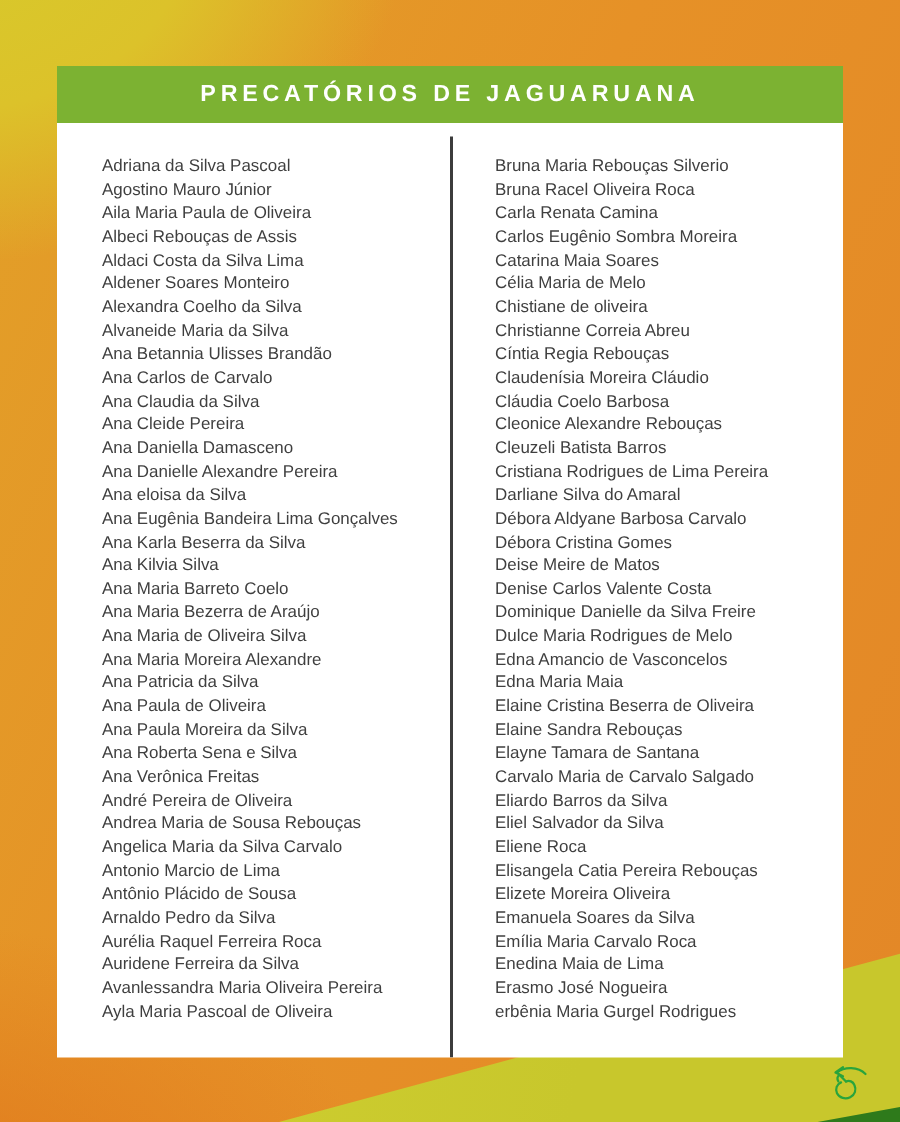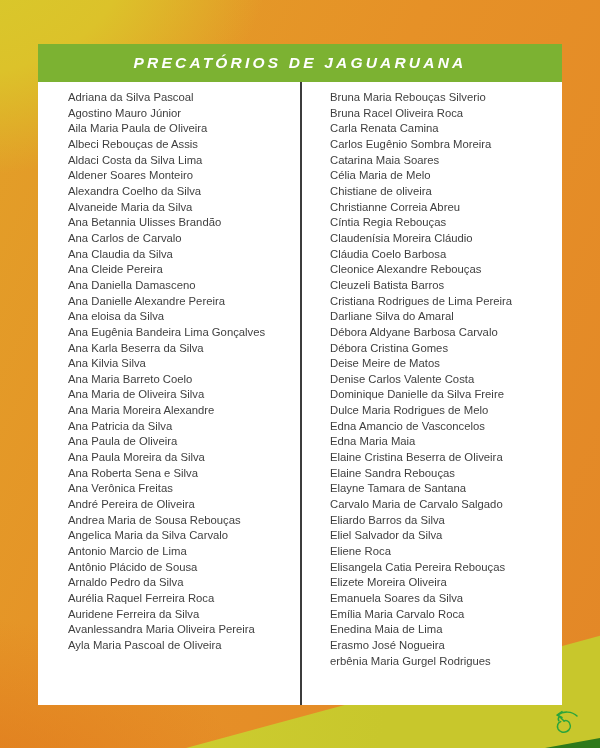--- a/index.html
+++ b/index.html
@@ -47,27 +47,26 @@
     justify-content: center;
     flex: 0 0 auto;
   }
   .card-header h1 {
     margin: 0;
     color: #ffffff;
     font-size: 15.5px;
     font-weight: 700;
     letter-spacing: 3.2px;
     white-space: nowrap;
-    font-style: italic;
   }
   .card-body {
     flex: 1 1 auto;
     display: flex;
     flex-direction: row;
-    padding-top: 8px;
+    padding-top: 22px;
     box-sizing: border-box;
     overflow: hidden;
     justify-content: flex-end;
   }
   ul.name-col {
     list-style: none;
     margin: 0;
     padding: 0 6px 0 30px;
     width: 262px;
     box-sizing: border-box;
@@ -118,20 +117,21 @@
         <li>Ana Carlos de Carvalo</li>
         <li>Ana Claudia da Silva</li>
         <li>Ana Cleide Pereira</li>
         <li>Ana Daniella Damasceno</li>
         <li>Ana Danielle Alexandre Pereira</li>
         <li>Ana eloisa da Silva</li>
         <li>Ana Eugênia Bandeira Lima Gonçalves</li>
         <li>Ana Karla Beserra da Silva</li>
         <li>Ana Kilvia Silva</li>
         <li>Ana Maria Barreto Coelo</li>
+        <li>Ana Maria Bezerra de Araújo</li>
         <li>Ana Maria de Oliveira Silva</li>
         <li>Ana Maria Moreira Alexandre</li>
         <li>Ana Patricia da Silva</li>
         <li>Ana Paula de Oliveira</li>
         <li>Ana Paula Moreira da Silva</li>
         <li>Ana Roberta Sena e Silva</li>
         <li>Ana Verônica Freitas</li>
         <li>André Pereira de Oliveira</li>
         <li>Andrea Maria de Sousa Rebouças</li>
         <li>Angelica Maria da Silva Carvalo</li>

